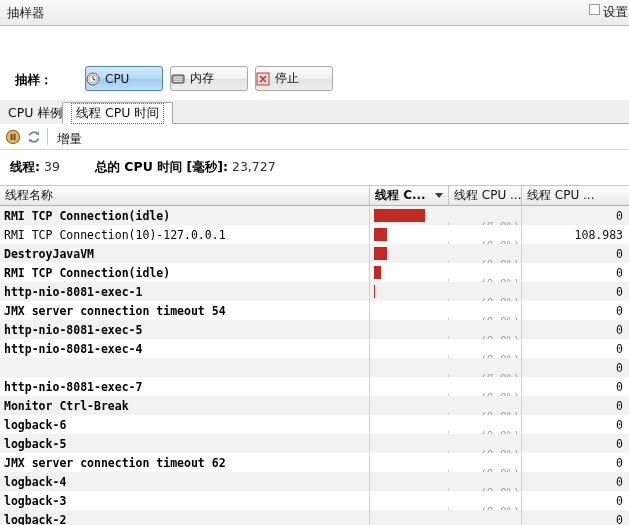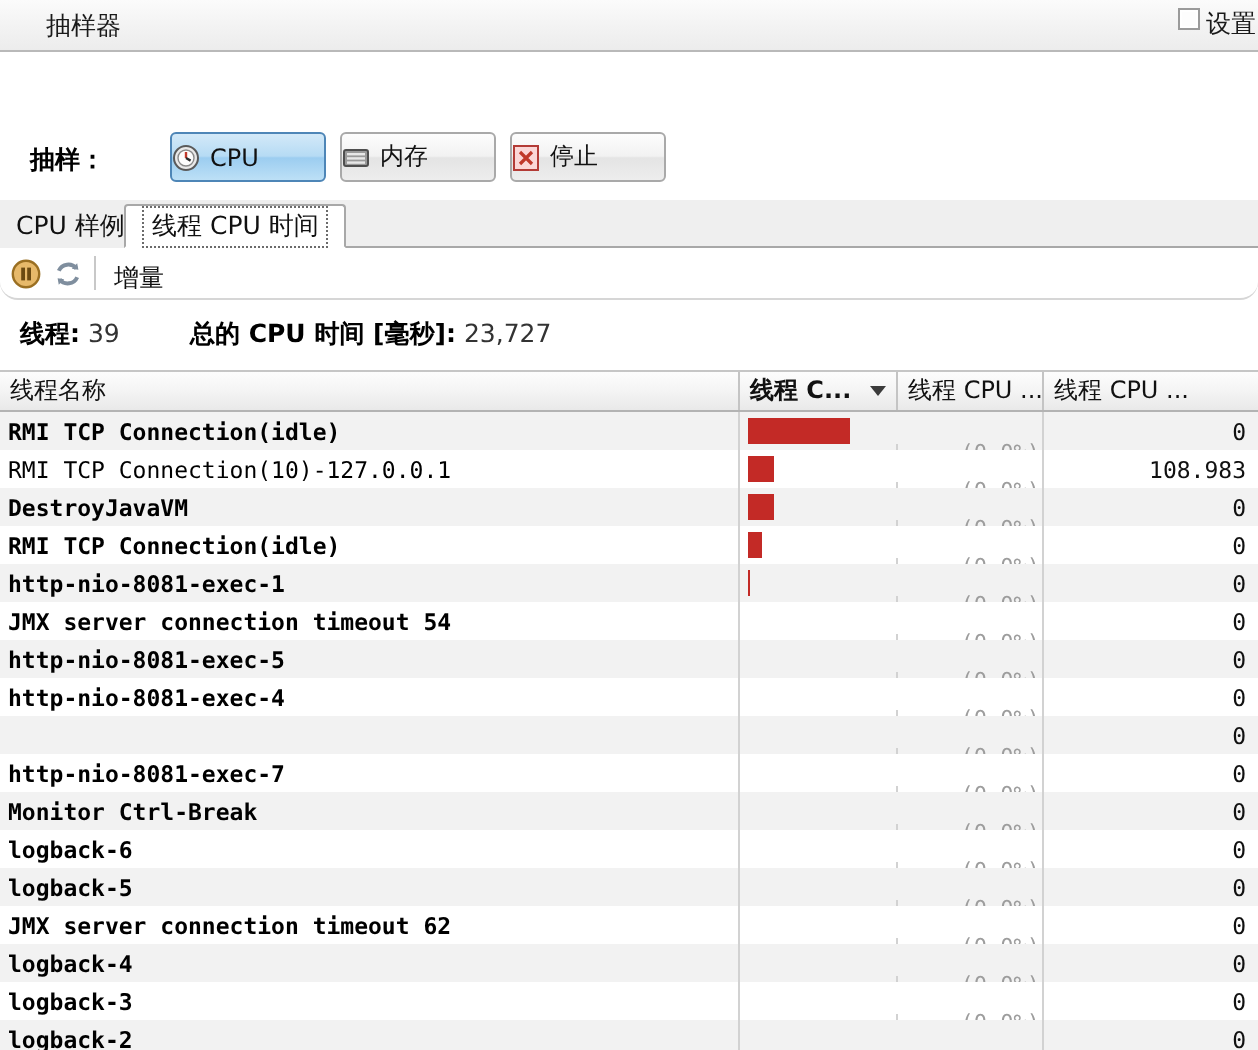--- a/index.html
+++ b/index.html
@@ -14,21 +14,20 @@
   
   .titlebar{
     position:absolute;left:0;top:0;width:629px;height:26px;
     background:linear-gradient(to bottom,#fbfbfb 0%,#f3f3f3 52%,#ececec 100%);
     border-bottom:1px solid #b9b9b9;
     box-sizing:border-box;
   }
   .titlebar .ttl{
     position:absolute;left:7px;top:5px;font-size:12.5px;color:#1a1a1a;
     font-family:"DejaVu Sans",sans-serif;
-    margin-left:16px;
   }
   .settings-box{
     position:absolute;right:1px;top:4px;display:flex;gap:3px;
   }
   .chk{
     width:11px;height:11px;border:1px solid #9a9a9a;background:#fdfdfd;
     box-sizing:border-box;display:inline-block;
     box-shadow:inset 0 0 0 1px #ffffff;
   }
   .settings-lbl{font-size:12.5px;color:#1a1a1a;white-space:nowrap;}
@@ -86,21 +85,21 @@
     border:1px solid #a8a8a8;border-bottom:1px solid #ffffff;
     border-top-left-radius:2px;border-top-right-radius:2px;
   }
   .tab.active .inner{
     border:1px dotted #6b6b6b;padding:1px 4px;
   }
 
   
   .minitool{
     position:absolute;left:0;top:124px;width:629px;height:26px;
-    background:#ffffff;border-bottom:1px solid #d6d6d6;box-sizing:border-box;border-radius:9px;
+    background:#ffffff;border-bottom:1px solid #d6d6d6;box-sizing:border-box;
   }
   .mt-ic{position:absolute;top:5px;width:16px;height:16px;}
   .mt-pause{left:5px;}
   .mt-refresh{left:26px;}
   .mt-sep{position:absolute;left:47px;top:4px;width:1px;height:17px;background:#c8c8c8;}
   .mt-lbl{position:absolute;left:57px;top:7px;font-size:12.5px;color:#111;}
 
   
   .summary{
     position:absolute;left:0;top:150px;width:629px;height:34px;

